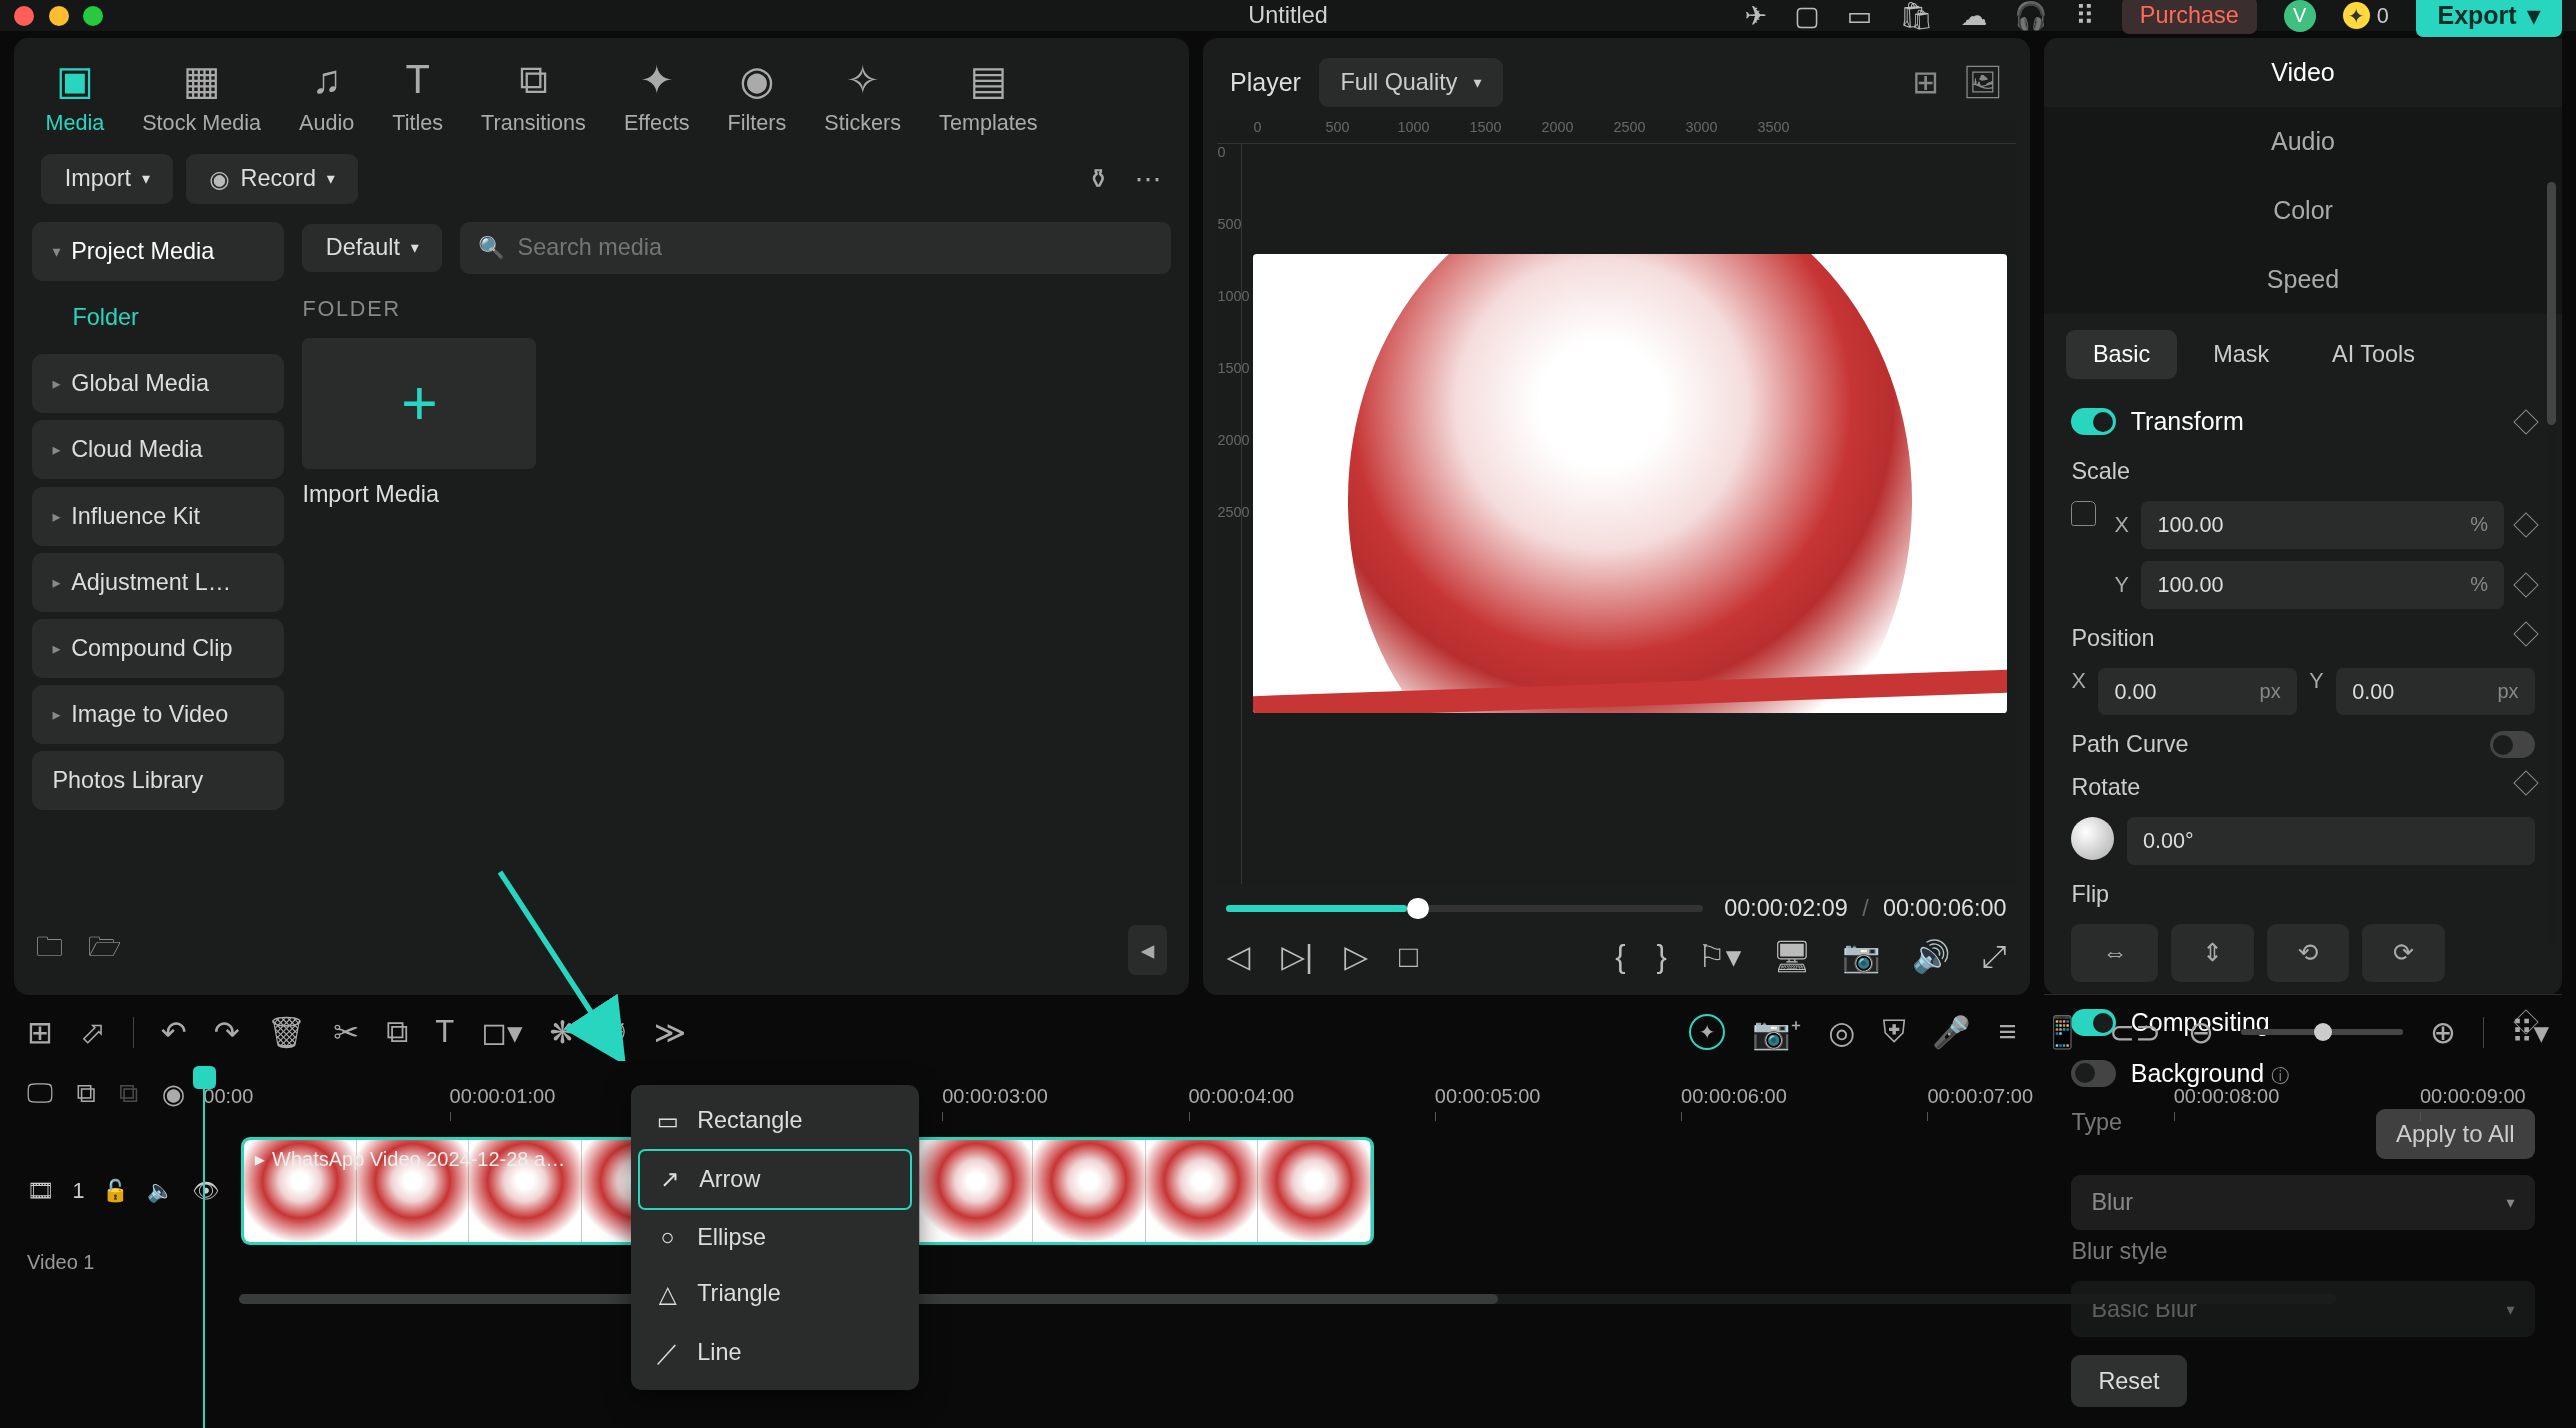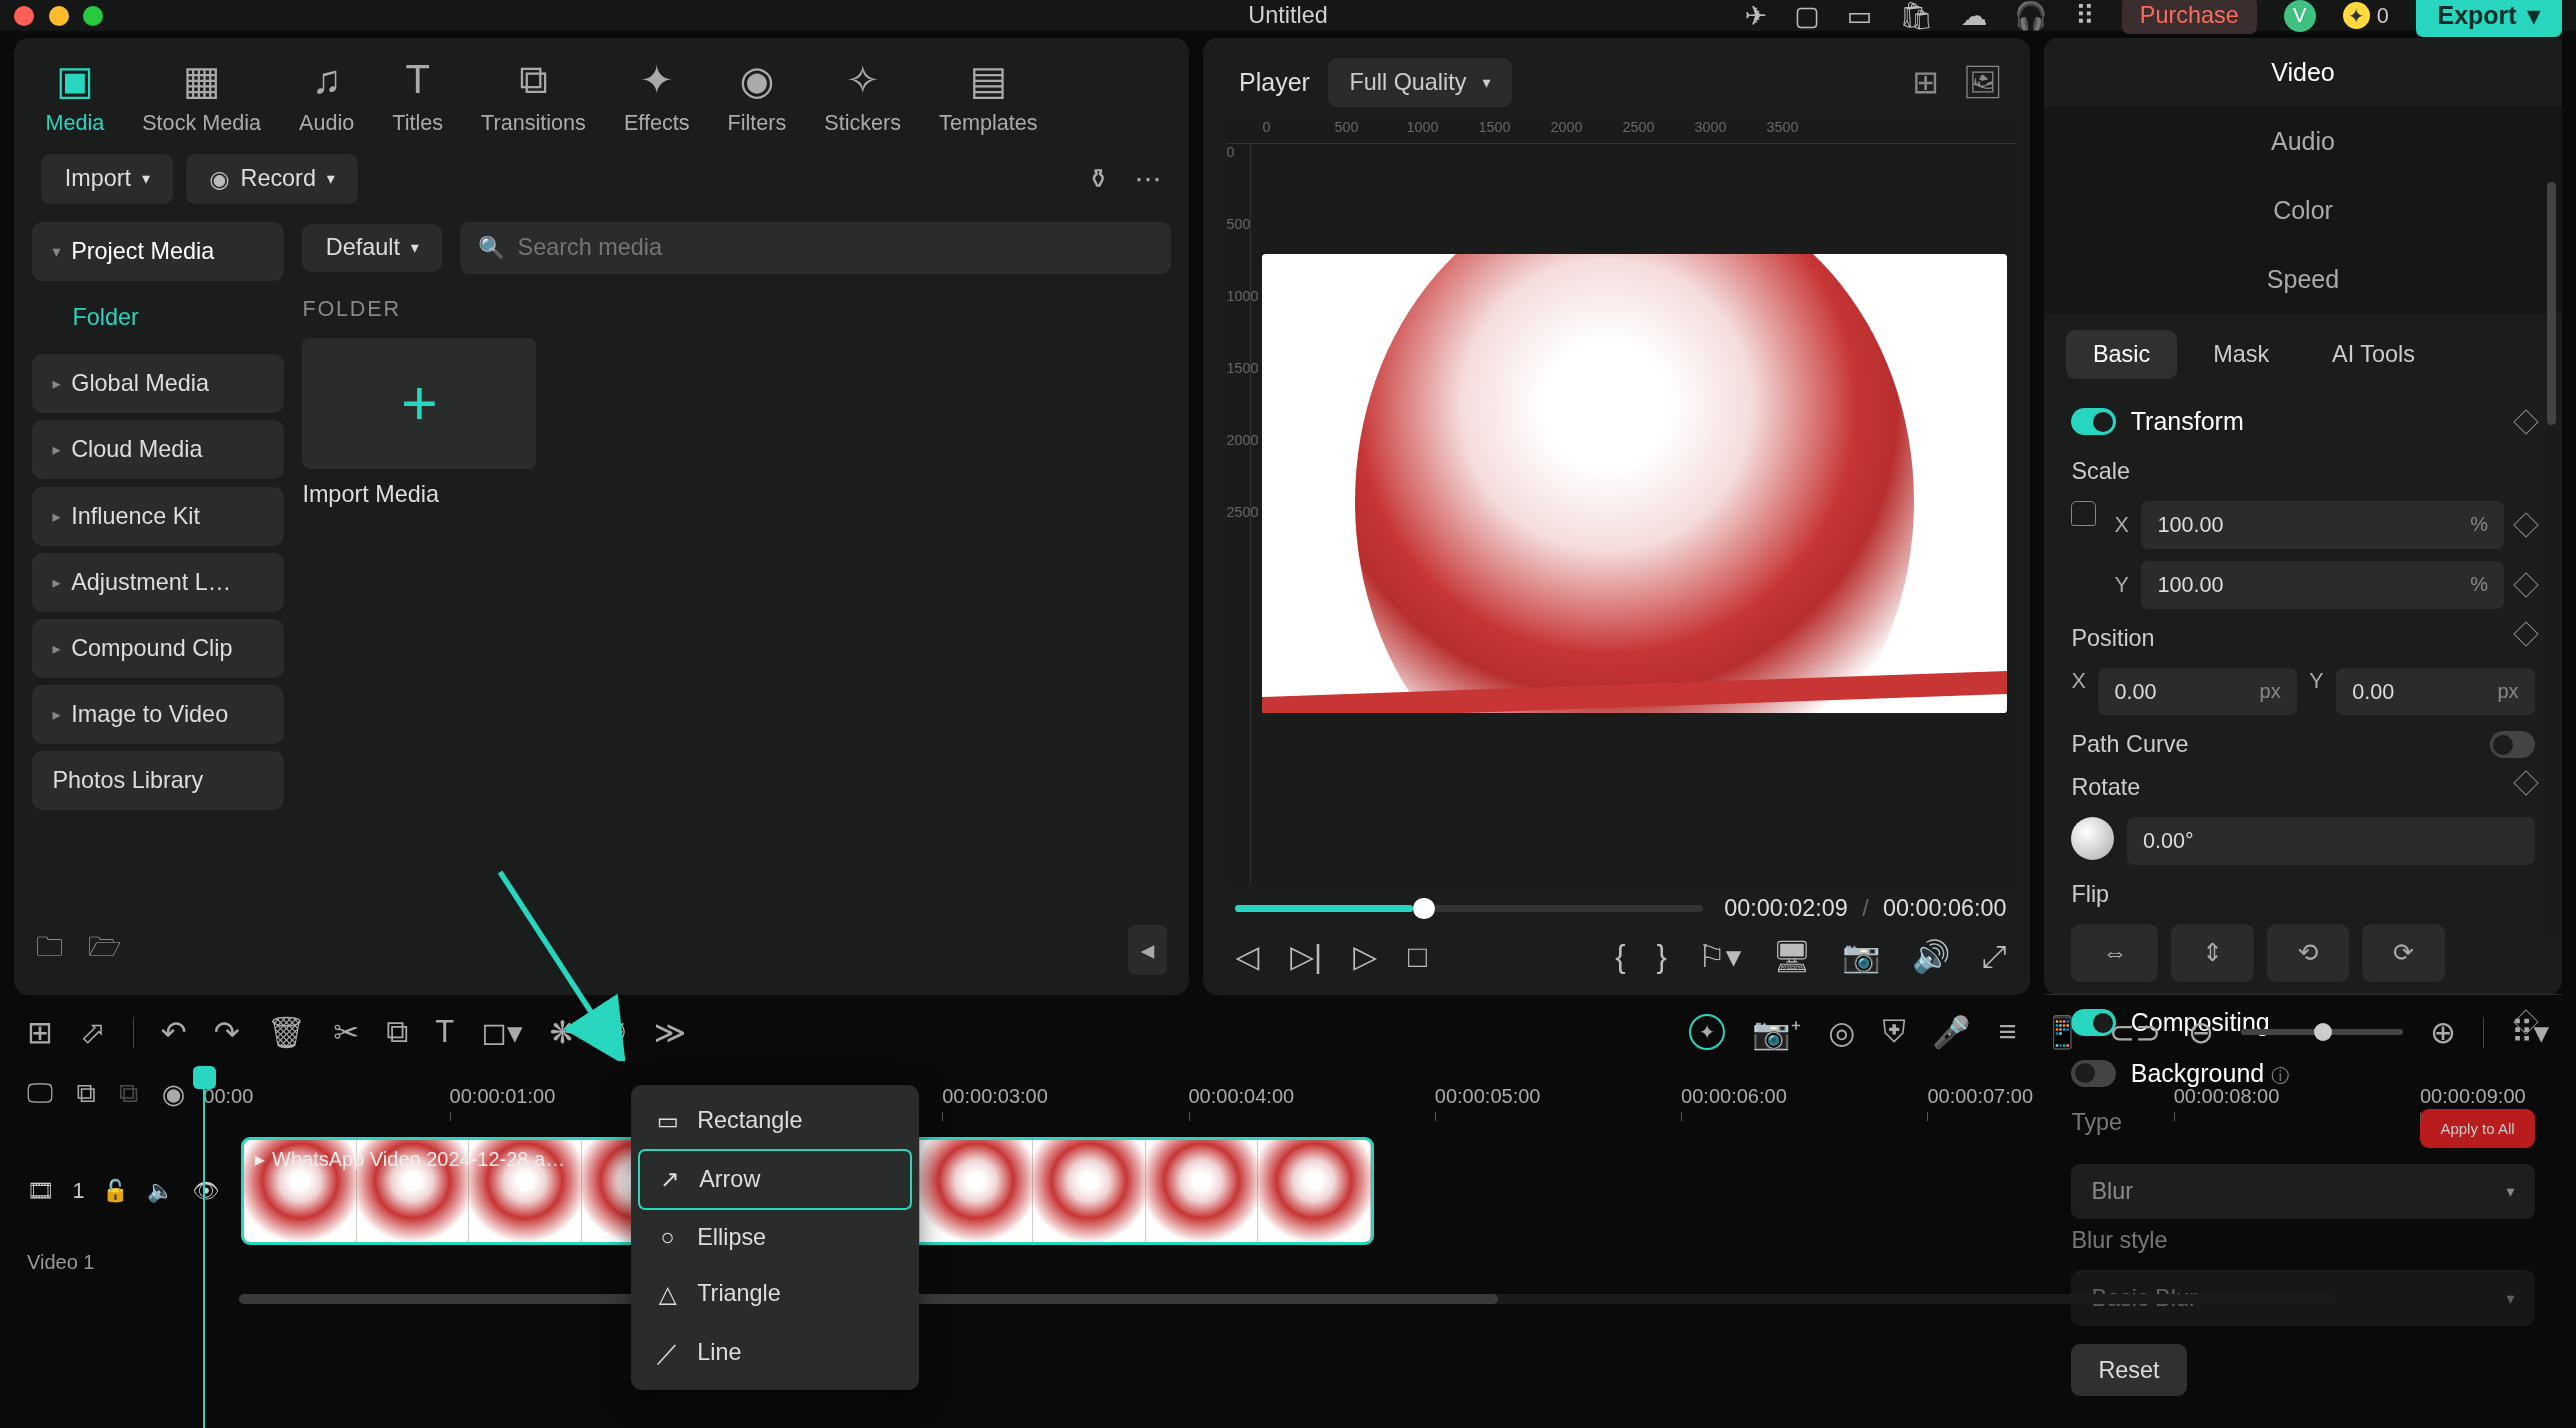--- a/index.html
+++ b/index.html
@@ -17,21 +17,21 @@
 .icon-btn { color: #bbb; font-size: 27px; cursor: pointer; display: inline-flex; align-items: center; justify-content: center; }
 .purchase { background: #3a2e2f; color: #ff6b5a; padding: 5.4px 18px; border-radius: 7.2px; font-size: 23.4px; }
 .avatar { width: 32px; height: 32px; border-radius: 50%; background: #40c080; display: inline-flex; align-items: center; justify-content: center; font-size: 20px; color: #fff; }
 .coin-badge { display: flex; align-items: center; gap: 7.2px; }
 .coin-badge .coin { width: 27px; height: 27px; border-radius: 50%; background: #ffd93d; display: inline-flex; align-items: center; justify-content: center; color: #333; font-size: 20px; }
 .export { background: #28d6c0; color: #0a2e2a; padding: 7.2px 21.6px; border-radius: 7.2px; font-weight: 600; display: flex; align-items: center; gap: 10.8px; font-size: 25px; }
 
 
 .main { display: flex; height: 964px; padding: 7.2px 14.4px 0; gap: 14.4px; }
 .left-pane { width: 1176px; background: #1b1d1c; border-radius: 14.4px; display: flex; flex-direction: column; }
-.player-pane { flex: 1; background: #1b1d1c; border-radius: 14.4px; display: flex; flex-direction: column; min-width: 827px; padding-left: 9px; }
+.player-pane { flex: 1; background: #1b1d1c; border-radius: 14.4px; display: flex; flex-direction: column; min-width: 827px; }
 .right-pane { width: 518px; background: #1b1d1c; border-radius: 14.4px; display: flex; flex-direction: column; }
 
 
 .top-tabs { display: flex; gap: 38px; padding: 20px 31px 7.2px; }
 .top-tab { display: flex; flex-direction: column; align-items: center; gap: 9px; color: #aaa; font-size: 21.6px; cursor: pointer; }
 .top-tab.active { color: #28d6c0; }
 .top-tab .ticon { font-size: 40px; height: 43px; display: flex; align-items: center; }
 .top-tab.active .ticon { color: #28d6c0; }
 
 .media-row { display: flex; align-items: center; justify-content: space-between; padding: 10.8px 27px; gap: 14.4px; }
@@ -104,21 +104,21 @@
 .sec-title { font-size: 25px; color: #fff; font-weight: 500; flex: 1; }
 .keyframe-dia { width: 18px; height: 18px; border: 1.8px solid #888; transform: rotate(45deg); }
 .prop-row { display: flex; gap: 12.6px; margin-bottom: 16px; }
 .prop-label { font-size: 23.4px; color: #ccc; width: 144px; }
 .axis-lbl { font-size: 21.6px; color: #aaa; }
 .num-input { background: #2a2c2b; padding: 10.8px 16px; border-radius: 7.2px; font-size: 21.6px; color: #ddd; min-width: 126px; display: flex; justify-content: space-between; align-items: center; }
 .num-input .unit { color: #888; font-size: 20px; }
 .flip-btns { display: flex; gap: 12.6px; }
 .flip-btn { background: #2a2c2b; padding: 14.4px 31px; border-radius: 9px; font-size: 25px; color: #aaa; }
 .bg-select { background: #2a2c2b; padding: 14.4px 20px; border-radius: 9px; font-size: 23.4px; color: #ddd; display: flex; justify-content: space-between; align-items: center; }
-.apply-all { background: #b91c1c; padding: 10.8px 20px; border-radius: 9px; font-size: 15px; color: #ccc; }
+.apply-all { background: #404040; padding: 10.8px 20px; border-radius: 9px; font-size: 24px; color: #ccc; }
 .reset-btn { background: #2e3130; padding: 12.6px 27px; border-radius: 9px; font-size: 23.4px; color: #ddd; margin-left: 27px; }
 .scroll-track { position: absolute; right: 5.4px; top: 144px; bottom: 54px; width: 9px; background: #1a1c1b; border-radius: 4.5px; }
 .scroll-thumb { width: 100%; height: 32%; background: #444; border-radius: 4.5px; }
 
 
 .timeline { height: 417px; padding: 9px 14.4px; position: relative; }
 .tl-toolbar { display: flex; align-items: center; gap: 27px; padding: 7.2px 12.6px 16px; font-size: 31px; color: #aaa; }
 .tl-sep { width: 0.9px; height: 31px; background: #444; }
 .tl-tool { cursor: pointer; display: inline-flex; }
 .spacer { flex: 1; }

